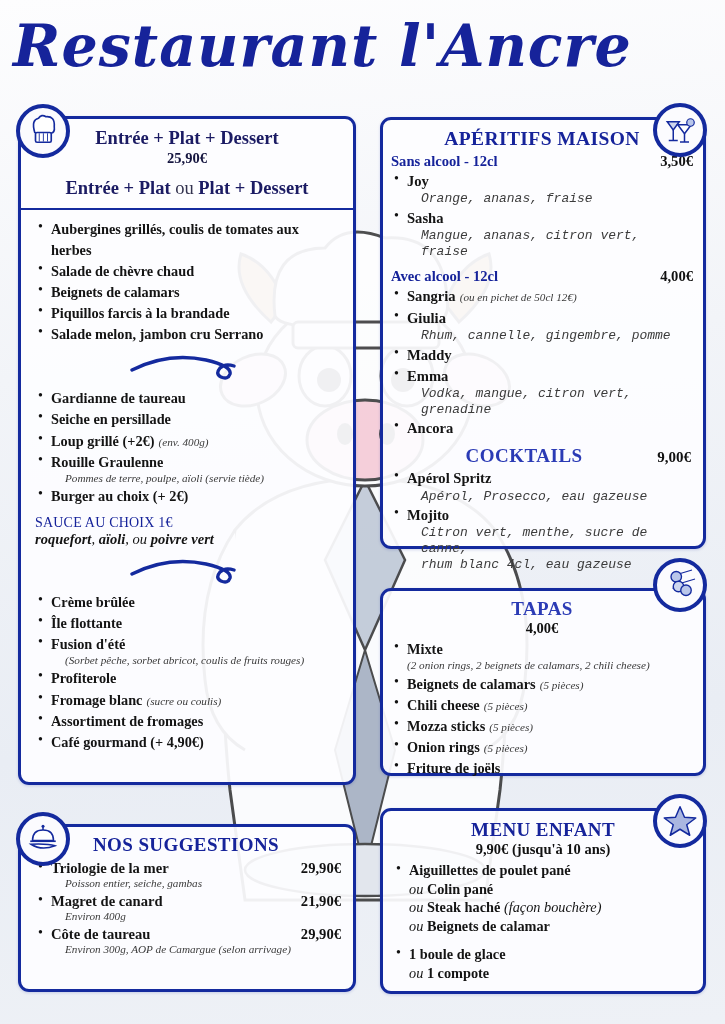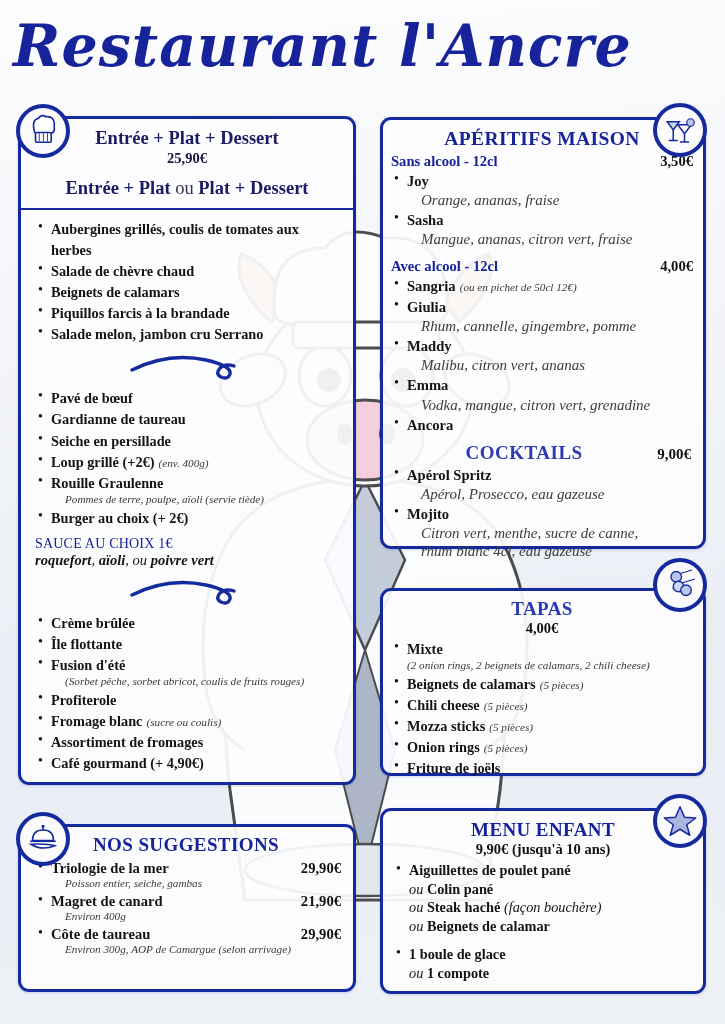--- a/index.html
+++ b/index.html
@@ -156,25 +156,26 @@
     align-items: baseline;
     font-size: 14.6px;
     font-weight: bold;
     color: #16239a;
   }
   .row-head .price { color: #111; }
 
   .drink-name { font-size: 14.6px; font-weight: bold; color: #141414; }
   .drink-ing {
     display: block;
-    font-size: 15px;
+    font-size: 13px;
     font-style: italic;
     color: #3c3c3c;
     padding-left: 14px;
     line-height: 1.21;
+    font-family: Liberation Mono, monospace;
   }
 
   .cocktail-head {
     display: flex;
     justify-content: space-between;
     align-items: baseline;
     padding: 0 2px 0 0;
   }
   .cocktail-head .ttl {
     flex: 1;
@@ -272,23 +273,20 @@
         <span class="dish">Salade melon, jambon cru Serrano</span>
       </li>
     </ul>
 
     <svg class="swirl" width="120" height="30" viewBox="0 0 120 30">
       <path d="M4 20 Q40 2 78 10 Q104 16 102 24 Q100 30 93 27 Q87 24 92 18 Q97 13 106 16" fill="none" stroke="#142a9e" stroke-width="3.4" stroke-linecap="round"></path>
     </svg>
 
     <ul class="items">
       <li class="bullet">
-        <span class="dish">Pavé de bœuf</span>
-      </li>
-      <li class="bullet">
         <span class="dish">Gardianne de taureau</span>
       </li>
       <li class="bullet">
         <span class="dish">Seiche en persillade</span>
       </li>
       <li class="bullet">
         <span class="dish">Loup grillé (+2€)</span>
         <span class="note">(env. 400g)</span>
       </li>
       <li class="bullet">
@@ -374,21 +372,20 @@
     <li class="bullet">
       <span class="drink-name">Sangria</span>
       <span class="note">(ou en pichet de 50cl 12€)</span>
     </li>
     <li class="bullet">
       <span class="drink-name">Giulia</span>
       <span class="drink-ing">Rhum, cannelle, gingembre, pomme</span>
     </li>
     <li class="bullet">
       <span class="drink-name">Maddy</span>
-      <span class="drink-ing">Malibu, citron vert, ananas</span>
     </li>
     <li class="bullet">
       <span class="drink-name">Emma</span>
       <span class="drink-ing">Vodka, mangue, citron vert, grenadine</span>
     </li>
     <li class="bullet">
       <span class="drink-name">Ancora</span>
     </li>
   </ul>
 

